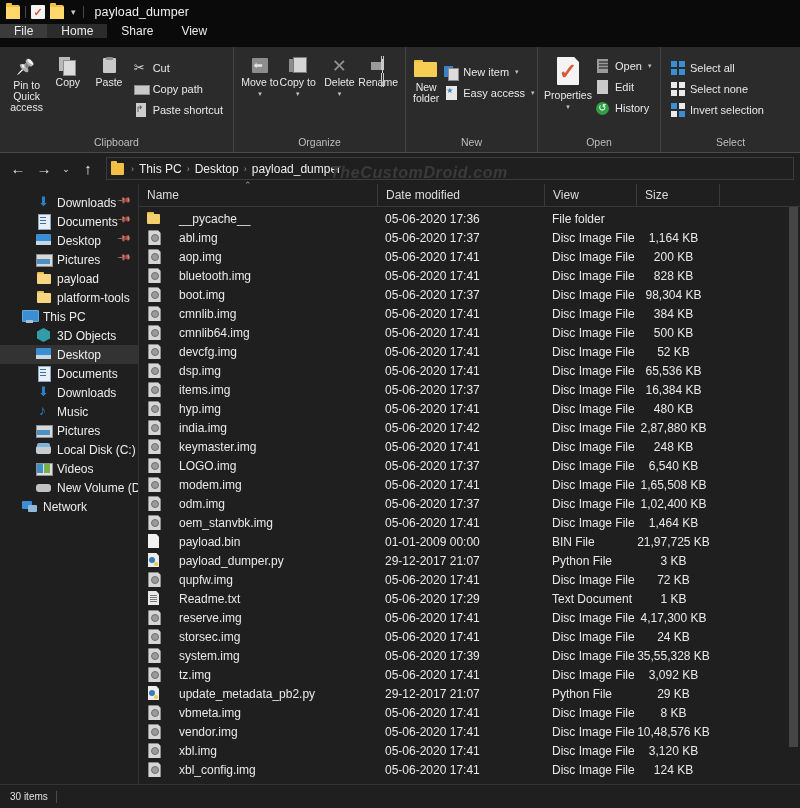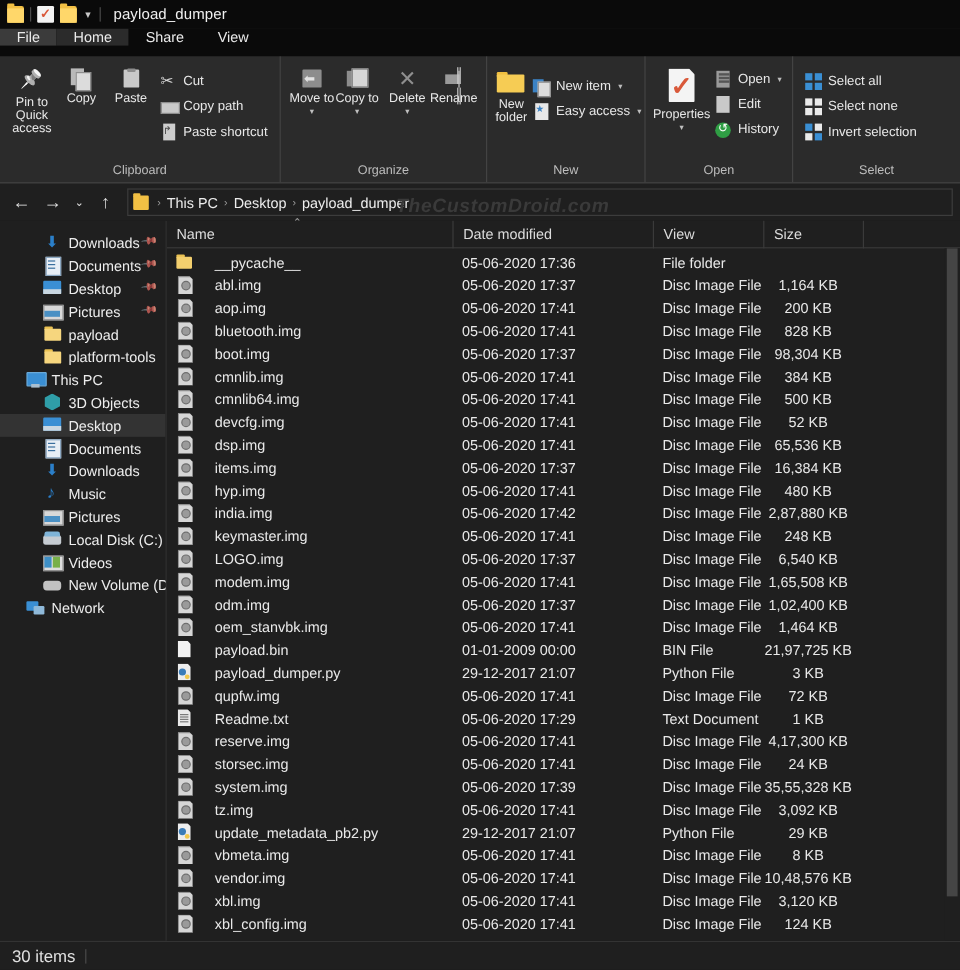--- a/index.html
+++ b/index.html
@@ -154,21 +154,21 @@
   .fi-bin::before { content:""; position:absolute; left:1px; top:0px; width:11px; height:14px; background:#f1f1f1; clip-path: polygon(0 0, 75% 0, 100% 20%, 100% 100%, 0 100%); }
   .fi-txt::before { content:""; position:absolute; left:1px; top:0px; width:11px; height:14px; background:#e9e9e9; clip-path: polygon(0 0, 75% 0, 100% 20%, 100% 100%, 0 100%); }
   .fi-txt::after { content:""; position:absolute; left:3px; top:4px; width:7px; height:1px; background:#7a7a7a; box-shadow:0 2px 0 #7a7a7a,0 4px 0 #7a7a7a,0 6px 0 #7a7a7a; }
   .fi-py::before { content:""; position:absolute; left:1px; top:0px; width:11px; height:14px; background:#ededed; clip-path: polygon(0 0, 75% 0, 100% 20%, 100% 100%, 0 100%); }
   .fi-py::after { content:""; position:absolute; left:2px; top:4px; width:6px; height:6px; border-radius:50%; background:#3a7cb8; box-shadow: 4px 4px 0 -1px #f2c94c; }
 
   .vscroll { position:absolute; right:0; top:23px; bottom:0; width:13px; background:#1f1f1f; }
   .vthumb { position:absolute; left:2px; right:2px; top:0; height:540px; background:#454545; border-radius:0; }
 
   
-  .statusbar { height:24px; background:#1f1f1f; border-top:1px solid #333; display:flex; align-items:center; padding-left:10px; font-size:14px; color:#e0e0e0; flex:none; gap:8px; }
+  .statusbar { height:24px; background:#1f1f1f; border-top:1px solid #333; display:flex; align-items:center; padding-left:10px; font-size:10px; color:#e0e0e0; flex:none; gap:8px; }
   .status-div { width:1px; height:12px; background:#4a4a4a; }
 </style>
 </head>
 <body>
 
 <div id="app">
 
   <div class="titlebar">
     <div class="tb-icon folder-ico"></div>
     <div class="tb-sep"></div>

